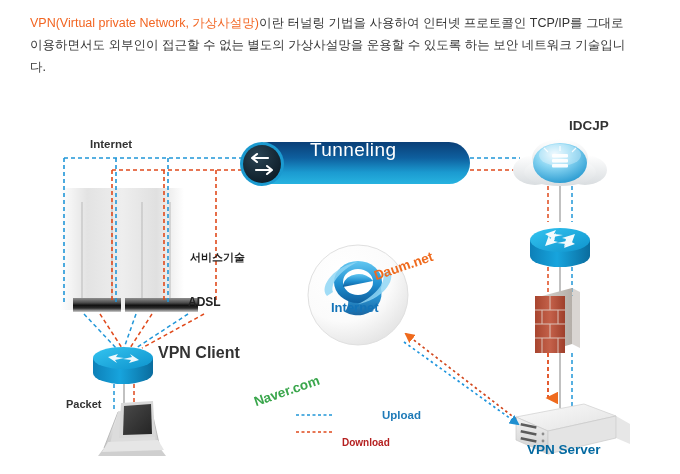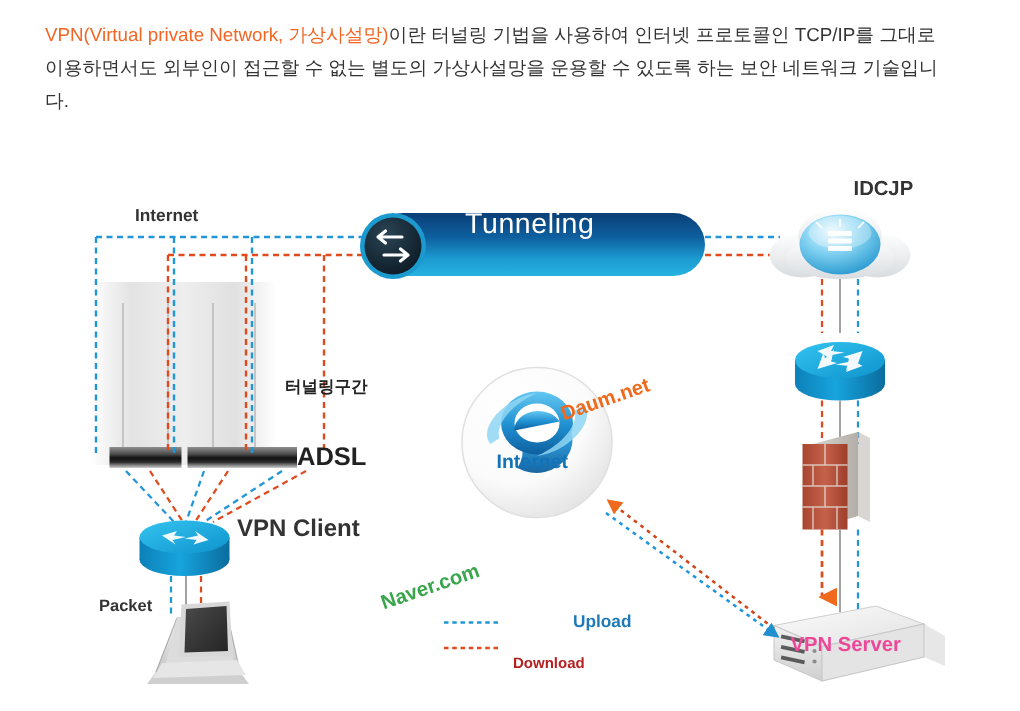--- a/index.html
+++ b/index.html
@@ -27,25 +27,25 @@
   }
 
   
   #diagram{position:absolute;left:0;top:110px;width:680px;height:364px;}
   #diagram svg{position:absolute;left:0;top:0;}
 
   
   .lbl{position:absolute;font-weight:bold;color:#3a3a3a;white-space:nowrap;}
   .lbl-internet{left:90px;top:28px;font-size:11.5px;font-weight:bold;color:#333;}
   .lbl-tunnelzone{left:190px;top:140px;font-size:11px;color:#222;}
-  .lbl-adsl{left:198px;top:185px;font-size:17px;color:#222;}
+  .lbl-adsl{left:188px;top:185px;font-size:12px;color:#222;}
   .lbl-vpnclient{left:158px;top:234px;font-size:16px;color:#333;}
   .lbl-packet{left:66px;top:288px;font-size:11px;color:#333;}
   .lbl-idcjp{left:529px;top:8px;font-size:13.5px;color:#333;padding-left:40px;}
-  .lbl-vpnserver{left:527px;top:312px;font-size:13.5px;color:#ec4899;}
+  .lbl-vpnserver{left:527px;top:332px;font-size:13.5px;color:#0369a1;}
   .lbl-tunneling{
     left:310px;top:29px;font-size:19px;color:#ffffff;font-weight:normal;
     letter-spacing:.4px;
   }
   .lbl-ie{left:331px;top:190px;font-size:13px;color:#1273b8;font-weight:bold;}
   .lbl-naver{
     left:252px;top:285px;font-size:13.5px;color:#3aa64c;font-weight:bold;
     transform:rotate(-19deg);transform-origin:left top;
   }
   .lbl-daum{
@@ -346,21 +346,21 @@
       </g>
 
       <line x1="516" y1="309" x2="406" y2="224" stroke="#d1451a" stroke-width="1.7" stroke-dasharray="2.5 3" marker-end="url(#arrOrange)"></line>
       <line x1="404" y1="232" x2="518" y2="314" stroke="#1f95dd" stroke-width="1.7" stroke-dasharray="2.5 3" marker-end="url(#arrBlue)"></line>
 
       <line x1="296" y1="305" x2="332" y2="305" stroke="#2196d8" stroke-width="1.7" stroke-dasharray="3 2.5"></line>
       <line x1="296" y1="322" x2="332" y2="322" stroke="#e04a1c" stroke-width="1.7" stroke-dasharray="3 2.5"></line>
     </svg>
 
     <div class="lbl lbl-internet">Internet</div>
-    <div class="lbl lbl-tunnelzone">터널링구간</div>
+    <div class="lbl lbl-tunnelzone">서비스기술</div>
     <div class="lbl lbl-adsl">ADSL</div>
     <div class="lbl lbl-vpnclient">VPN Client</div>
     <div class="lbl lbl-packet">Packet</div>
     <div class="lbl lbl-idcjp">IDCJP</div>
     <div class="lbl lbl-vpnserver">VPN Server</div>
     <div class="lbl lbl-tunneling">Tunneling</div>
     <div class="lbl lbl-ie">Internet</div>
     <div class="lbl lbl-naver">Naver.com</div>
     <div class="lbl lbl-daum">Daum.net</div>
     <div class="lbl lbl-upload">Upload</div>

